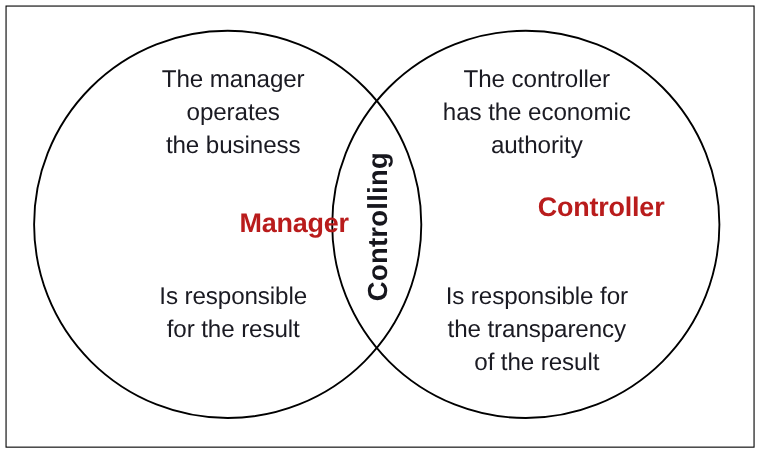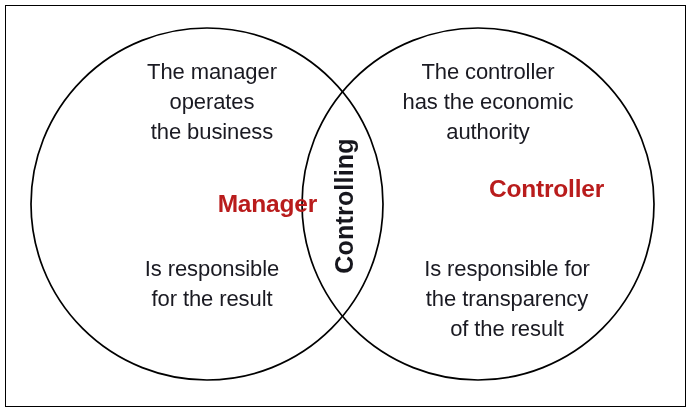--- a/index.html
+++ b/index.html
@@ -84,21 +84,21 @@
     left: 372px;
     top: 57px;
     width: 232px;
   }
   #right-heading {
     left: 372px;
     top: 175px;
     width: 232px;
   }
   #right-bottom-text {
-    left: 391px;
+    left: 372px;
     top: 254px;
     width: 232px;
   }
   
   #center-label {
     position: absolute;
     left: 344px;
     top: 206px;
     width: 0;
     height: 0;

